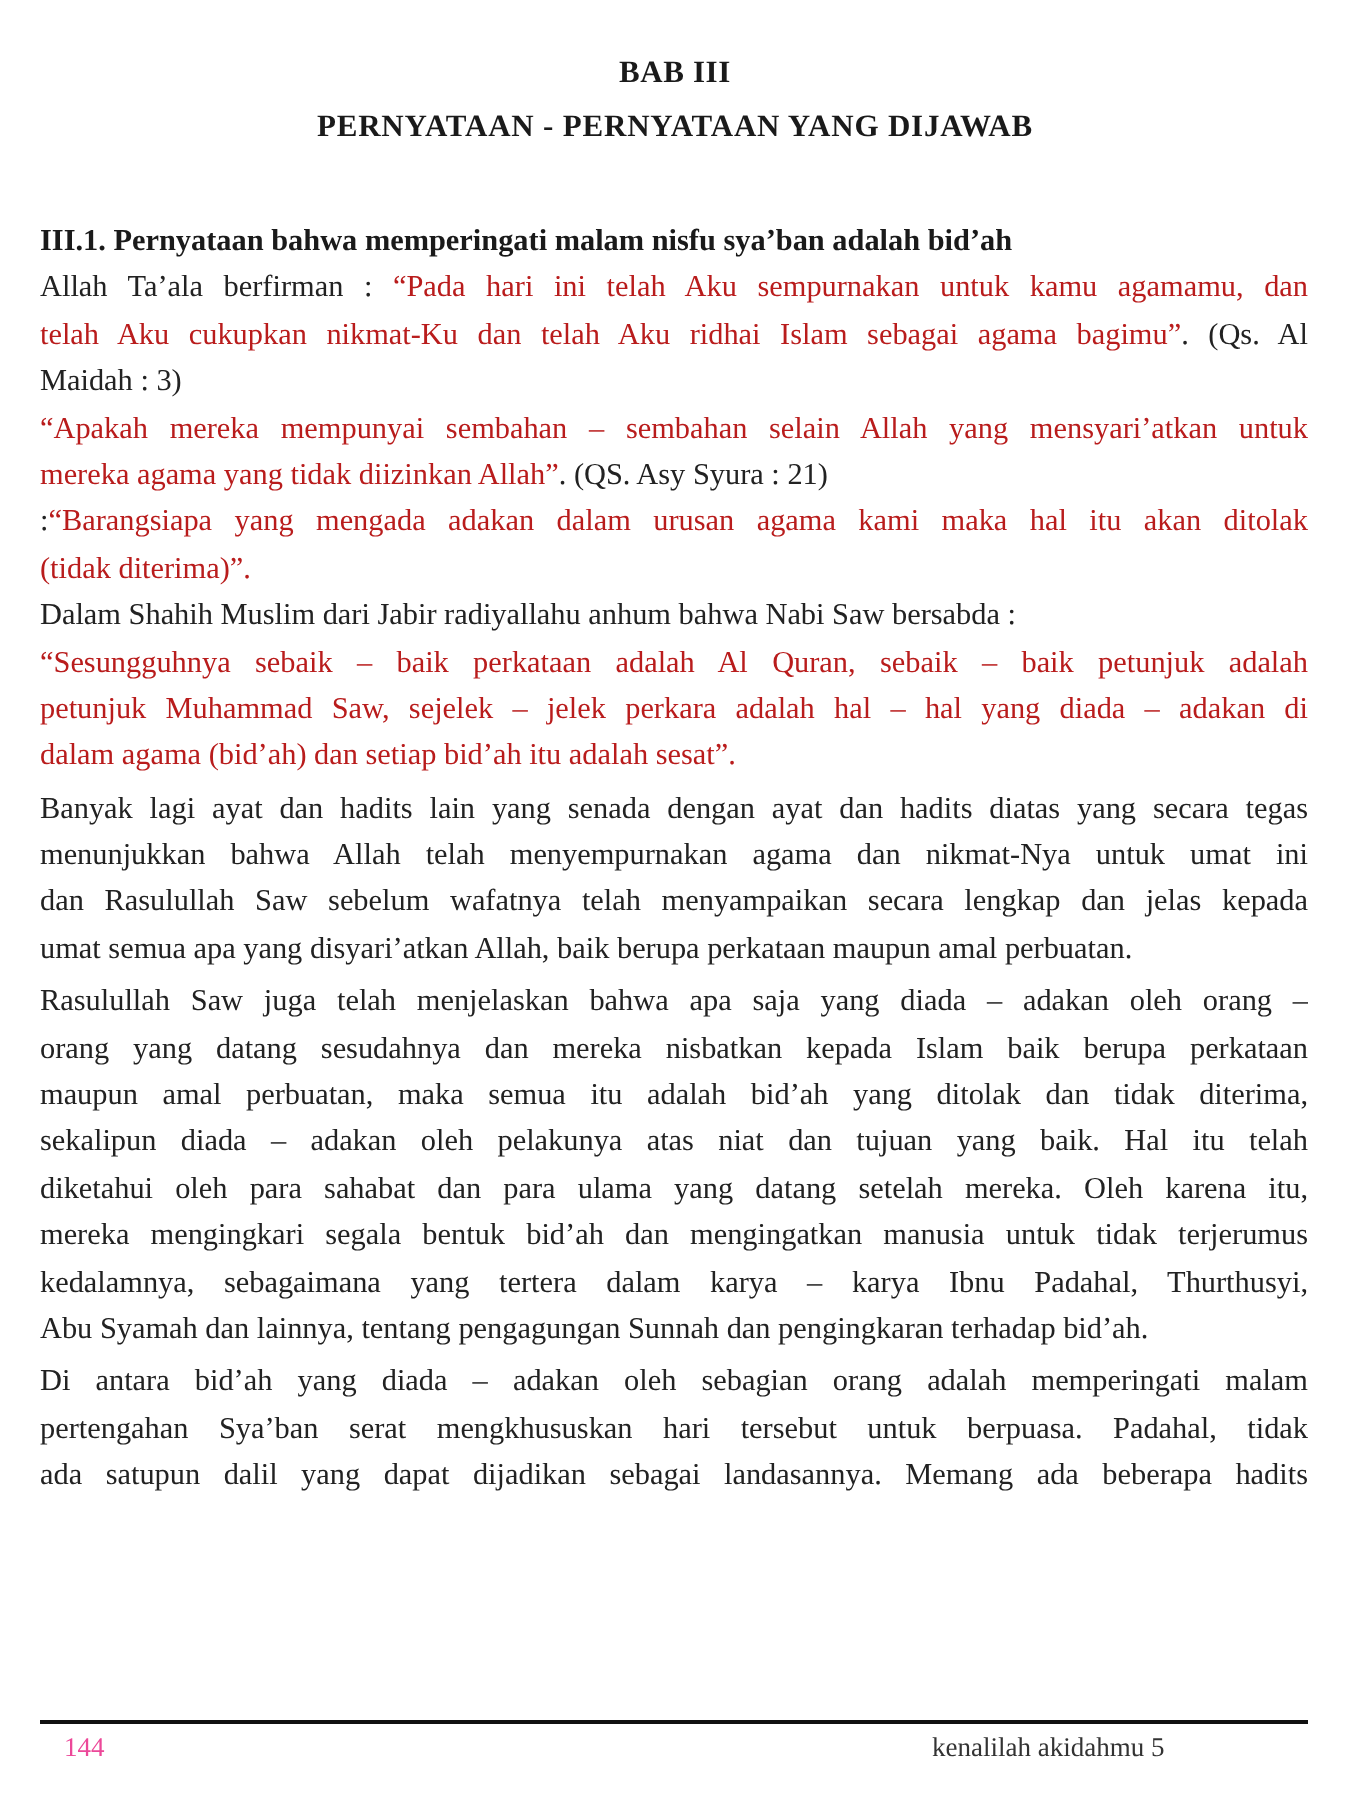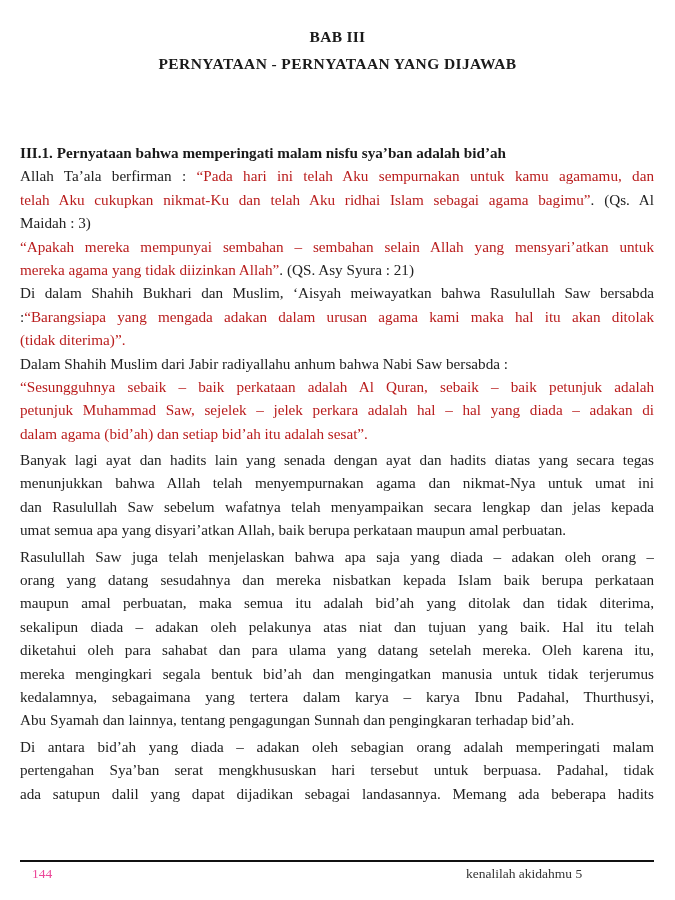--- a/index.html
+++ b/index.html
@@ -4,21 +4,21 @@
 <style>
   html, body { margin: 0; padding: 0; background: #ffffff; }
   body { width: 675px; height: 900px; position: relative; overflow: hidden;
          font-family: "Liberation Serif", "DejaVu Serif", serif; color: #222; }
   .page { position: absolute; left: 0; top: 0; width: 675px; height: 900px; }
   .chapter { position: absolute; left: 0; width: 675px; text-align: center; font-weight: bold; color: #1a1a1a; }
   .chap-num { top: 28px; font-size: 15.5px; letter-spacing: 0.3px; }
   .chap-title { top: 55px; font-size: 15.5px; letter-spacing: 0.4px; }
   .body { position: absolute; left: 20px; top: 109px; width: 634px; font-size: 15.2px; line-height: 23.4px; }
   .line { display: block; white-space: nowrap; height: 23.4px; }
-  .heading { font-weight: bold; color: #1a1a1a; margin-top: 32px; }
+  .heading { font-weight: bold; color: #1a1a1a; }
   .i { color: #b91c1c; }
   .gap { height: 3px; }
   .footer-rule { position: absolute; left: 20px; top: 860px; width: 634px; height: 2px; background: #111; }
   .footer-left { position: absolute; left: 32px; top: 866px; font-size: 13.5px; color: #ec4899; }
   .footer-right { position: absolute; left: 466px; top: 866px; font-size: 13.5px; color: #333; }
   .jl { display: block; height: 23.4px; text-align: justify; text-align-last: justify; white-space: normal; overflow: hidden; }
 </style>
 </head>
 <body>
 
@@ -30,21 +30,20 @@
   <div class="body">
     <span class="line heading">III.1. Pernyataan bahwa memperingati malam nisfu sya’ban adalah bid’ah</span>
 
     <span class="jl"><span>Allah Ta’ala berfirman : </span><span class="i">“Pada hari ini telah Aku sempurnakan untuk kamu agamamu, dan</span></span>
     <span class="jl"><span class="i">telah Aku cukupkan nikmat-Ku dan telah Aku ridhai Islam sebagai agama bagimu”</span><span>. (Qs. Al</span></span>
     <span class="line">Maidah : 3)</span>
 
     <span class="jl i">“Apakah mereka mempunyai sembahan – sembahan selain Allah yang mensyari’atkan untuk</span>
     <span class="line"><span class="i">mereka agama yang tidak diizinkan Allah”</span><span>. (QS. Asy Syura : 21)</span></span>
 
-    <span class="jl">Di dalam Shahih Bukhari dan Muslim, ‘Aisyah meiwayatkan bahwa Rasulullah Saw bersabda</span>
     <span class="jl"><span>:</span><span class="i">“Barangsiapa yang mengada adakan dalam urusan agama kami maka hal itu akan ditolak</span></span>
     <span class="line i">(tidak diterima)”.</span>
 
     <span class="line">Dalam Shahih Muslim dari Jabir radiyallahu anhum bahwa Nabi Saw bersabda :</span>
     <span class="jl i">“Sesungguhnya sebaik – baik perkataan adalah Al Quran, sebaik – baik petunjuk adalah</span>
     <span class="jl i">petunjuk Muhammad Saw, sejelek – jelek perkara adalah hal – hal yang diada – adakan di</span>
     <span class="line i">dalam agama (bid’ah) dan setiap bid’ah itu adalah sesat”.</span>
 
     <div class="gap"></div>
     <span class="jl">Banyak lagi ayat dan hadits lain yang senada dengan ayat dan hadits diatas yang secara tegas</span>

